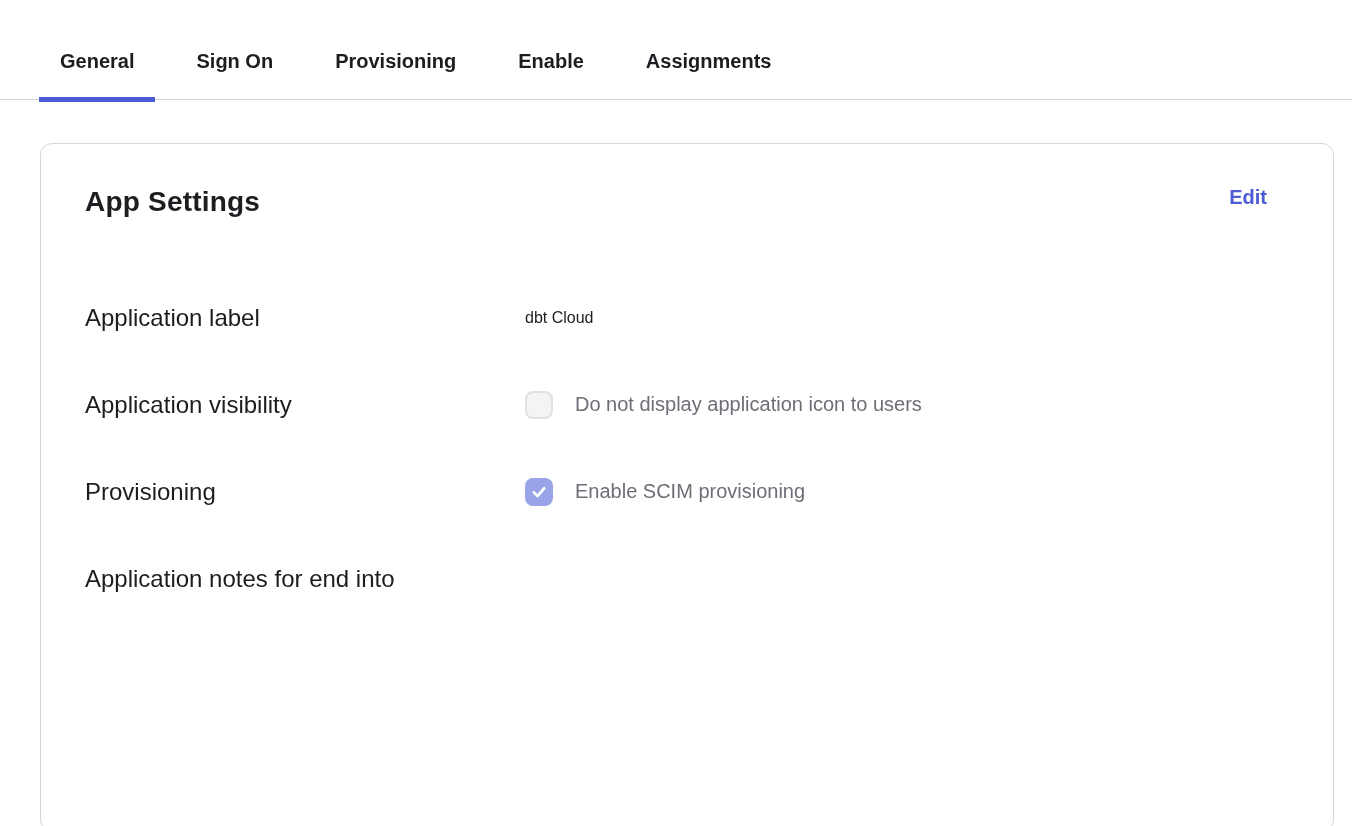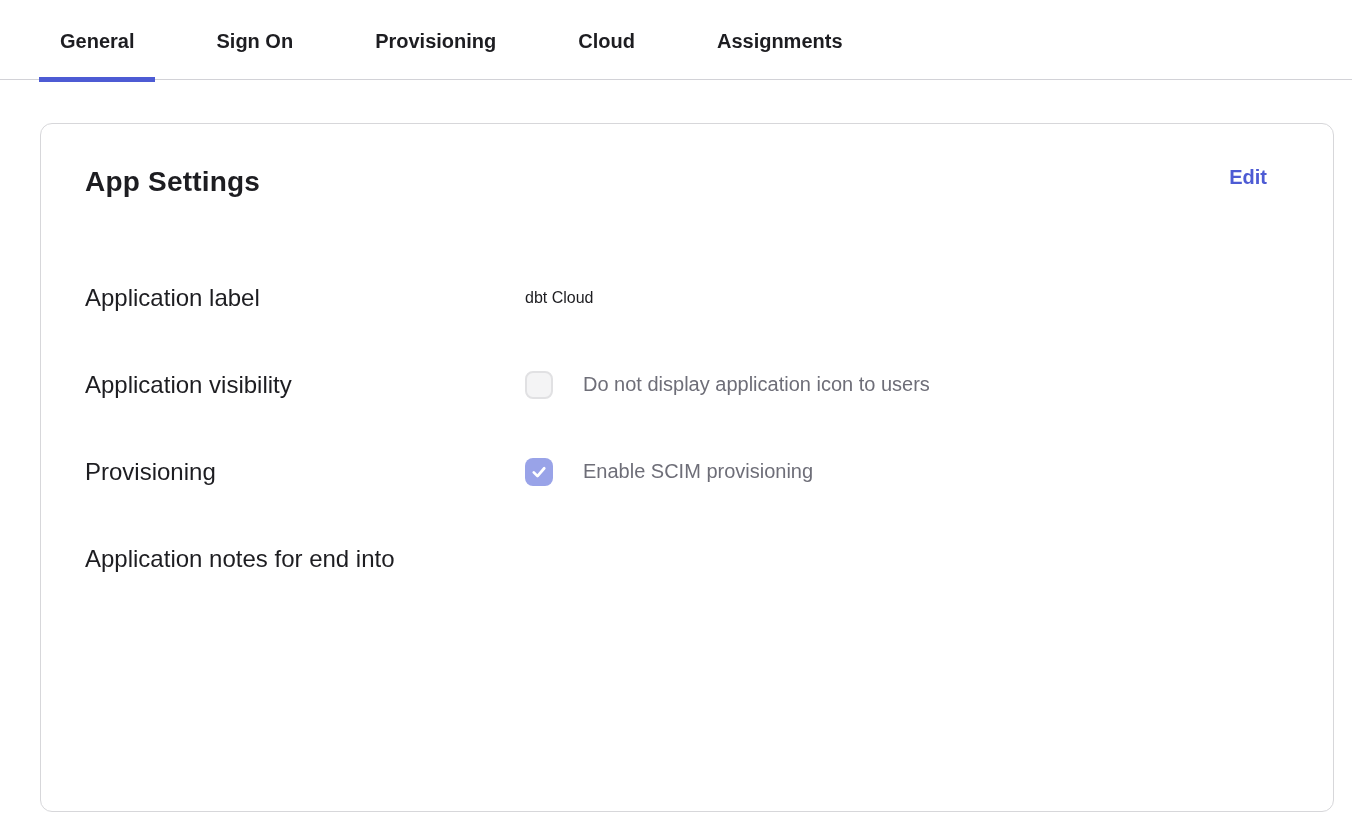--- a/index.html
+++ b/index.html
@@ -17,24 +17,24 @@
   body{
     width:1352px;height:826px;background:#ffffff;
     font-family:"Liberation Sans","DejaVu Sans",sans-serif;
     color:var(--text-dark);overflow:hidden;
   }
 
   
   .tabbar{
     display:flex;
     align-items:flex-end;
-    gap:40px;
+    gap:20px;
     padding-left:39px;
     border-bottom:1px solid var(--border);
-    height:80px;
+    height:100px;
   }
   .tab{
     position:relative;
     padding:0 21px 26px 21px;
     font-size:20px;
     font-weight:700;
     color:var(--text-dark);
     cursor:pointer;
     white-space:nowrap;
   }
@@ -89,21 +89,21 @@
     font-size:24px;
     color:var(--text-dark);
   }
   .row-value{
     font-size:16px;
     color:var(--text-dark);
   }
   .row-control{
     display:flex;
     align-items:center;
-    gap:30px;
+    gap:22px;
   }
   .checkbox{
     width:28px;height:28px;
     border-radius:8px;
     display:inline-flex;
     align-items:center;
     justify-content:center;
     flex:0 0 28px;
   }
   .checkbox.unchecked{
@@ -121,21 +121,21 @@
     color:var(--text-muted);
   }
 </style>
 </head>
 <body>
 
 <nav class="tabbar">
   <div class="tab active">General</div>
   <div class="tab">Sign On</div>
   <div class="tab">Provisioning</div>
-  <div class="tab">Cloud</div>
+  <div class="tab">Enable</div>
   <div class="tab">Assignments</div>
 </nav>
 
 <section class="card">
   <div class="card-header">
     <h2 class="card-title" style="margin:0;">App Settings</h2>
     <a class="edit-link">Edit</a>
   </div>
 
   <div class="rows">

